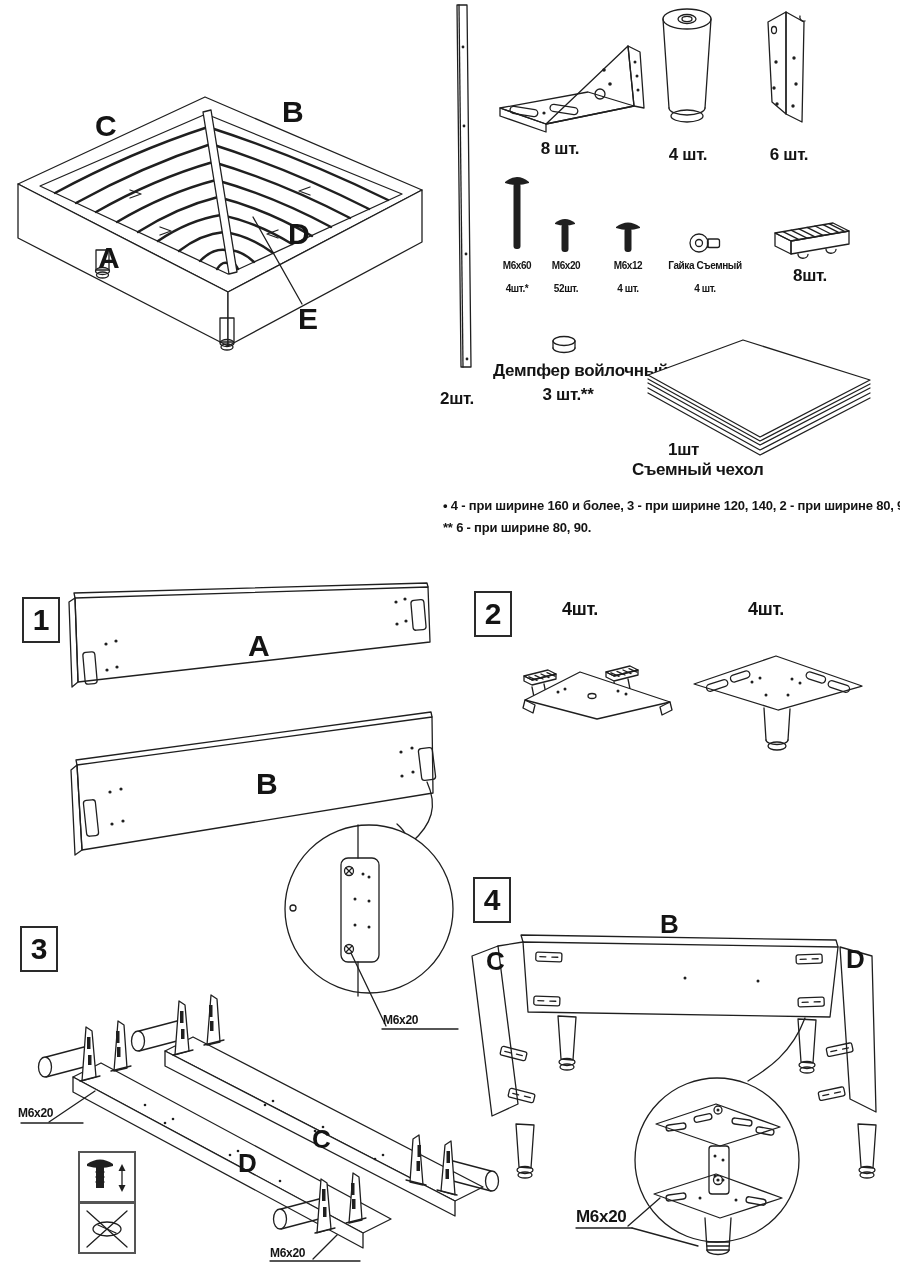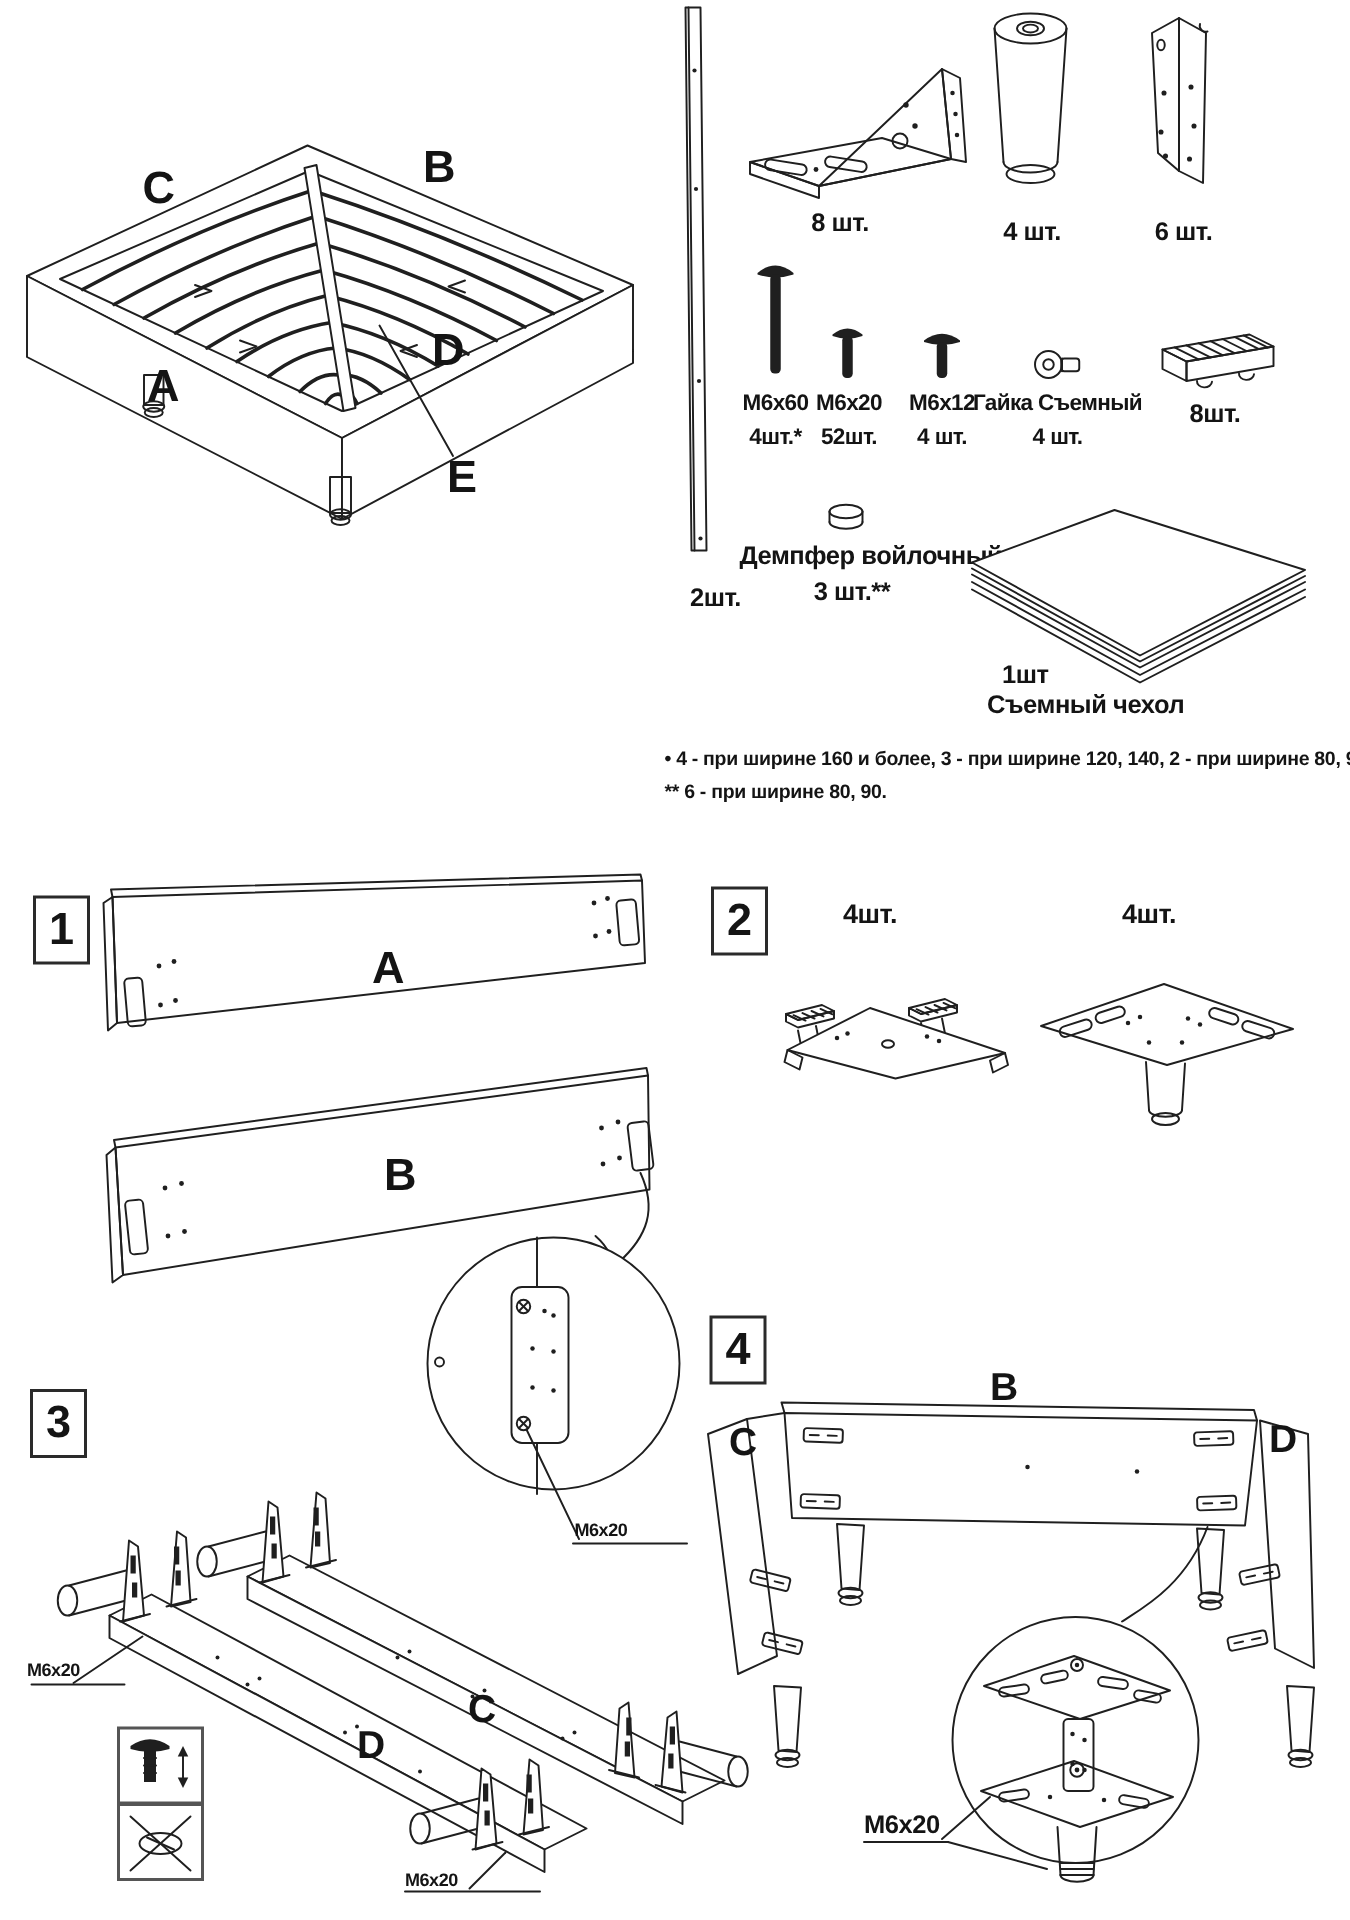--- a/index.html
+++ b/index.html
@@ -9,21 +9,21 @@
   svg *{fill:none;stroke:#1f1f1f;stroke-width:1.3;stroke-linejoin:round;stroke-linecap:round;}
   svg .fil{fill:#1f1f1f;stroke:none;}
   svg .dot{fill:#1f1f1f;stroke:none;}
   svg .wht{fill:#ffffff;}
   svg .thk{stroke-width:2.4;}
   svg .thin{stroke-width:1;}
   .lbl{position:absolute;font-weight:bold;color:#141414;white-space:nowrap;line-height:1.05;}
   .big{font-size:30px;}
   .mid{font-size:26px;}
   .qty{font-size:17px;letter-spacing:-0.3px;}
-  .bolt{font-size:15px;letter-spacing:-0.4px;}
+  .bolt{font-size:10px;letter-spacing:-0.4px;}
   .call{font-size:12px;letter-spacing:-0.3px;}
   .call4{font-size:17px;letter-spacing:-0.3px;}
   .foot{font-size:13px;letter-spacing:-0.2px;}
   .ttl{font-size:17px;letter-spacing:-0.2px;text-align:center;width:370px;}
   .ctr{text-align:center;}
   .stepbox{position:absolute;width:34px;height:42px;border:2px solid #2a2a2a;background:#fff;
            display:flex;align-items:center;justify-content:center;
            font-size:30px;font-weight:bold;}
   .iconbox{position:absolute;width:54px;height:48px;border:2px solid #555;background:#fff;
            display:flex;align-items:center;justify-content:center;}
@@ -87,21 +87,21 @@
 
 
   <svg style="left:448px;top:2px" width="34" height="372" viewBox="0 0 34 372">
     <polygon points="9,3 19,3 23,365 13,365"></polygon>
     <line x1="11" y1="3" x2="15" y2="365"></line>
     <circle class="dot" cx="15" cy="45" r="1.4"></circle>
       <circle class="dot" cx="16" cy="124" r="1.4"></circle>
     <circle class="dot" cx="18" cy="252" r="1.4"></circle>
       <circle class="dot" cx="19" cy="357" r="1.4"></circle>
   </svg>
-  <div class="lbl qty" style="left:460px;top:390px">2шт.</div>
+  <div class="lbl qty" style="left:440px;top:390px">2шт.</div>
 
   <svg style="left:492px;top:32px" width="158" height="104" viewBox="0 0 158 104">
     <polygon points="8,76 96,60 142,74 54,92"></polygon>
     <polygon points="8,76 8,84 54,100 54,92"></polygon>
     <polygon points="54,92 142,74 136,14"></polygon>
     <polygon points="136,14 148,20 152,76 142,74"></polygon>
     <circle cx="108" cy="62" r="5"></circle>
     <circle class="dot" cx="112" cy="38" r="1.8"></circle>
       <circle class="dot" cx="118" cy="52" r="1.8"></circle>
     <circle class="dot" cx="143" cy="30" r="1.5"></circle>
@@ -198,21 +198,21 @@
   <svg style="left:642px;top:340px" width="236" height="132" viewBox="0 0 236 132">
     <g class="thin">
       <path d="M6,53 L118,115 L228,58"></path>
       <path d="M6,48 L118,110 L228,53"></path>
       <path d="M6,43 L118,105 L228,48"></path>
       <path d="M6,39 L118,101 L228,44"></path>
     </g>
     <polygon class="wht" points="6,35 101,0 228,40 118,97"></polygon>
   </svg>
   <div class="lbl qty" style="left:668px;top:441px">1шт</div>
-  <div class="lbl qty" style="left:658px;top:461px">Съемный чехол</div>
+  <div class="lbl qty" style="left:632px;top:461px">Съемный чехол</div>
 
   <div class="lbl foot" style="left:443px;top:499px">•  4 - при ширине 160 и более, 3 - при ширине 120, 140, 2 - при ширине 80, 90</div>
   <div class="lbl foot" style="left:443px;top:521px">** 6 - при ширине 80, 90.</div>
 
   <div class="stepbox" style="left:22px;top:597px">1</div>
   <svg style="left:60px;top:582px" width="400" height="470" viewBox="0 0 400 470">
     <g>
       <polyline points="15,16 14,11 367,1 368,5"></polyline>
       <polygon points="15,16 368,5 370,60 18,100"></polygon>
       <polygon points="9,20 15,16 18,100 12,105"></polygon>

